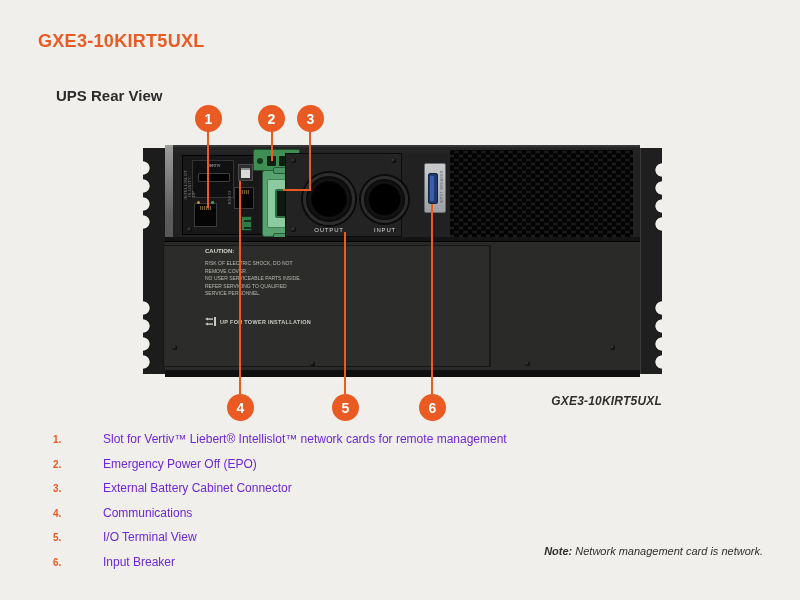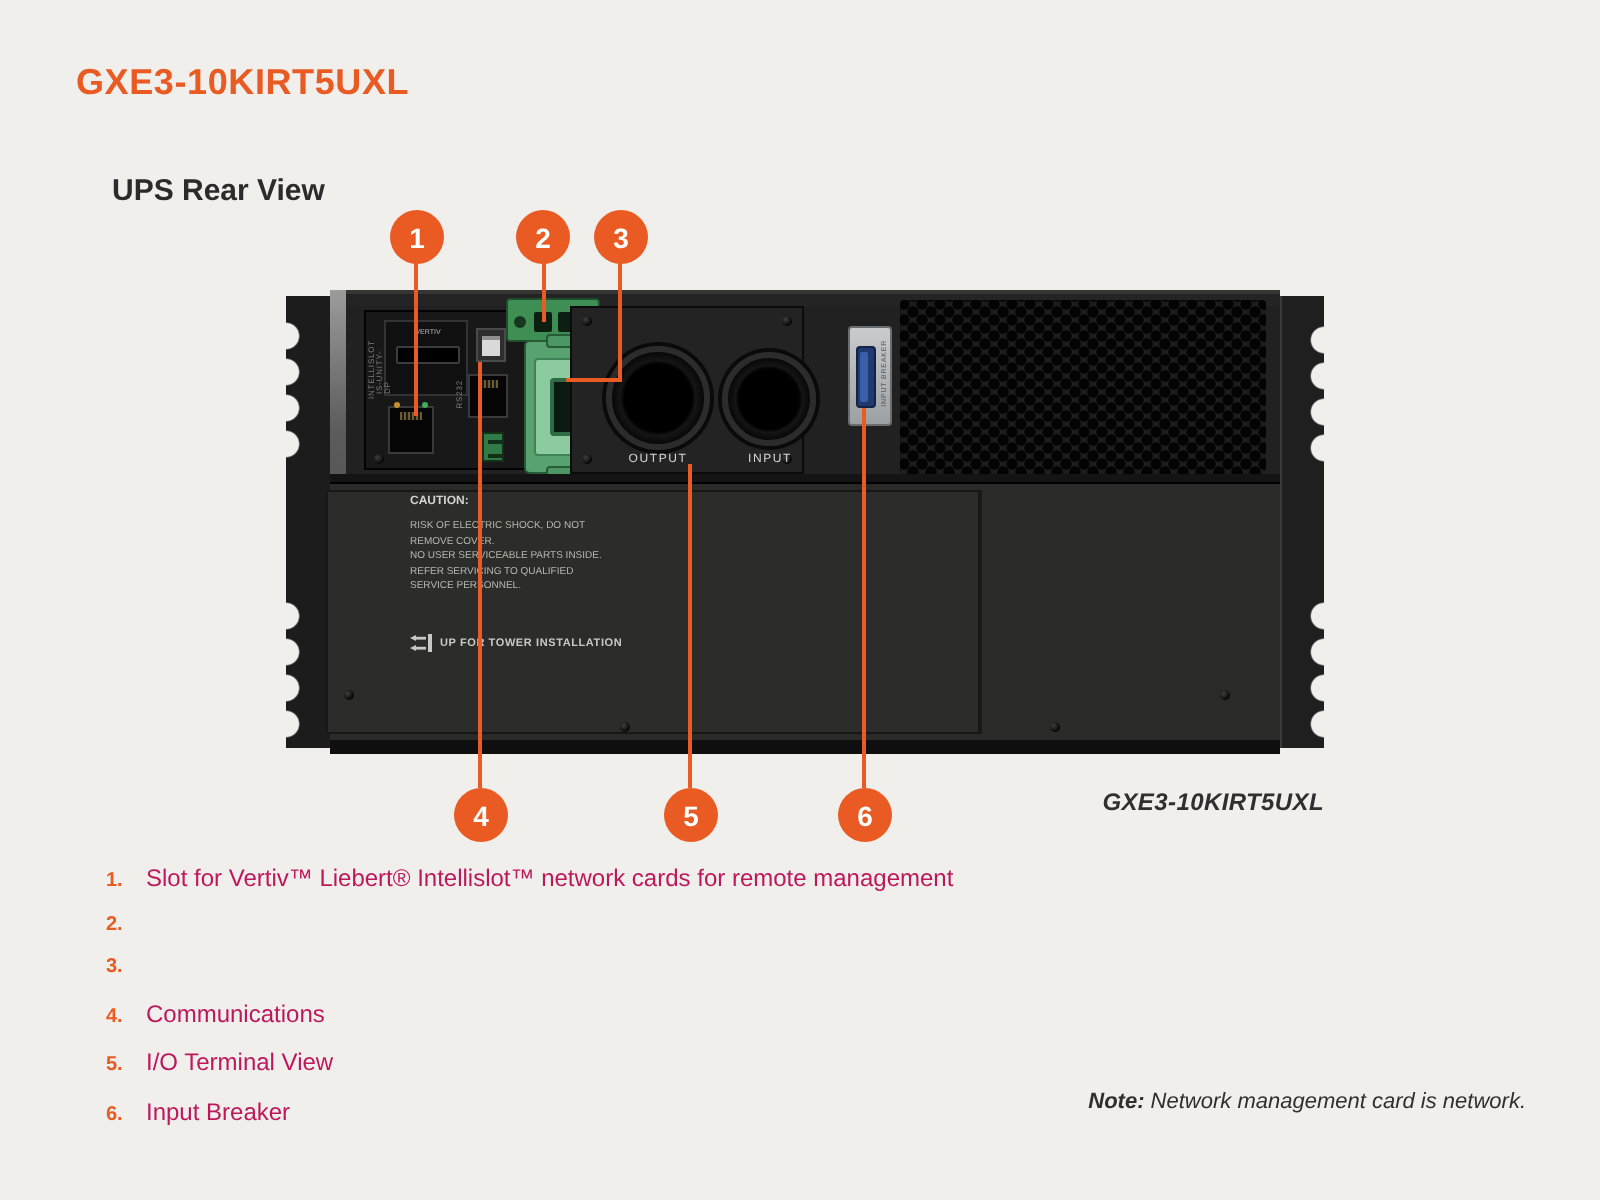--- a/index.html
+++ b/index.html
@@ -140,21 +140,21 @@
   .co{ width:27px; height:27px; border-radius:50%; background:var(--accent);
     color:#fff; font-size:14px; font-weight:bold;
     display:flex; align-items:center; justify-content:center; }
 
   
   .device-model{ left:460px; top:394px; width:202px; text-align:right;
     font-size:12px; font-style:italic; font-weight:bold; color:#2f2f2f; letter-spacing:.2px; }
   .legend{ left:53px; top:432px; display:flex; flex-direction:column; gap:10.5px; }
   .legend-row{ display:flex; align-items:baseline; }
   .legend-num{ width:20px; font-size:10px; font-weight:bold; color:var(--accent); }
-  .legend-label{ font-size:12px; color:#be185d; }
+  .legend-label{ font-size:12px; color:#6d28d9;margin-left:30px; }
   .note{ left:400px; top:545px; width:363px; text-align:right;
     font-size:11px; font-style:italic; color:#2f2f2f; }
   .note b{ font-weight:bold; }
 </style>
 </head>
 <body>
 
 <div class="abs model-title">GXE3-10KIRT5UXL</div>
 <div class="abs section-title">UPS Rear View</div>
 
@@ -286,23 +286,25 @@
 
 <div class="abs device-model">GXE3-10KIRT5UXL</div>
 
 <div class="abs legend">
   <div class="legend-row">
     <span class="legend-num">1.</span>
     <span class="legend-label">Slot for Vertiv™ Liebert® Intellislot™ network cards for remote management</span>
   </div>
   <div class="legend-row">
     <span class="legend-num">2.</span>
+    <span class="legend-label">Emergency Power Off (EPO)</span>
   </div>
   <div class="legend-row">
     <span class="legend-num">3.</span>
+    <span class="legend-label">External Battery Cabinet Connector</span>
   </div>
   <div class="legend-row">
     <span class="legend-num">4.</span>
     <span class="legend-label">Communications</span>
   </div>
   <div class="legend-row">
     <span class="legend-num">5.</span>
     <span class="legend-label">I/O Terminal View</span>
   </div>
   <div class="legend-row">

